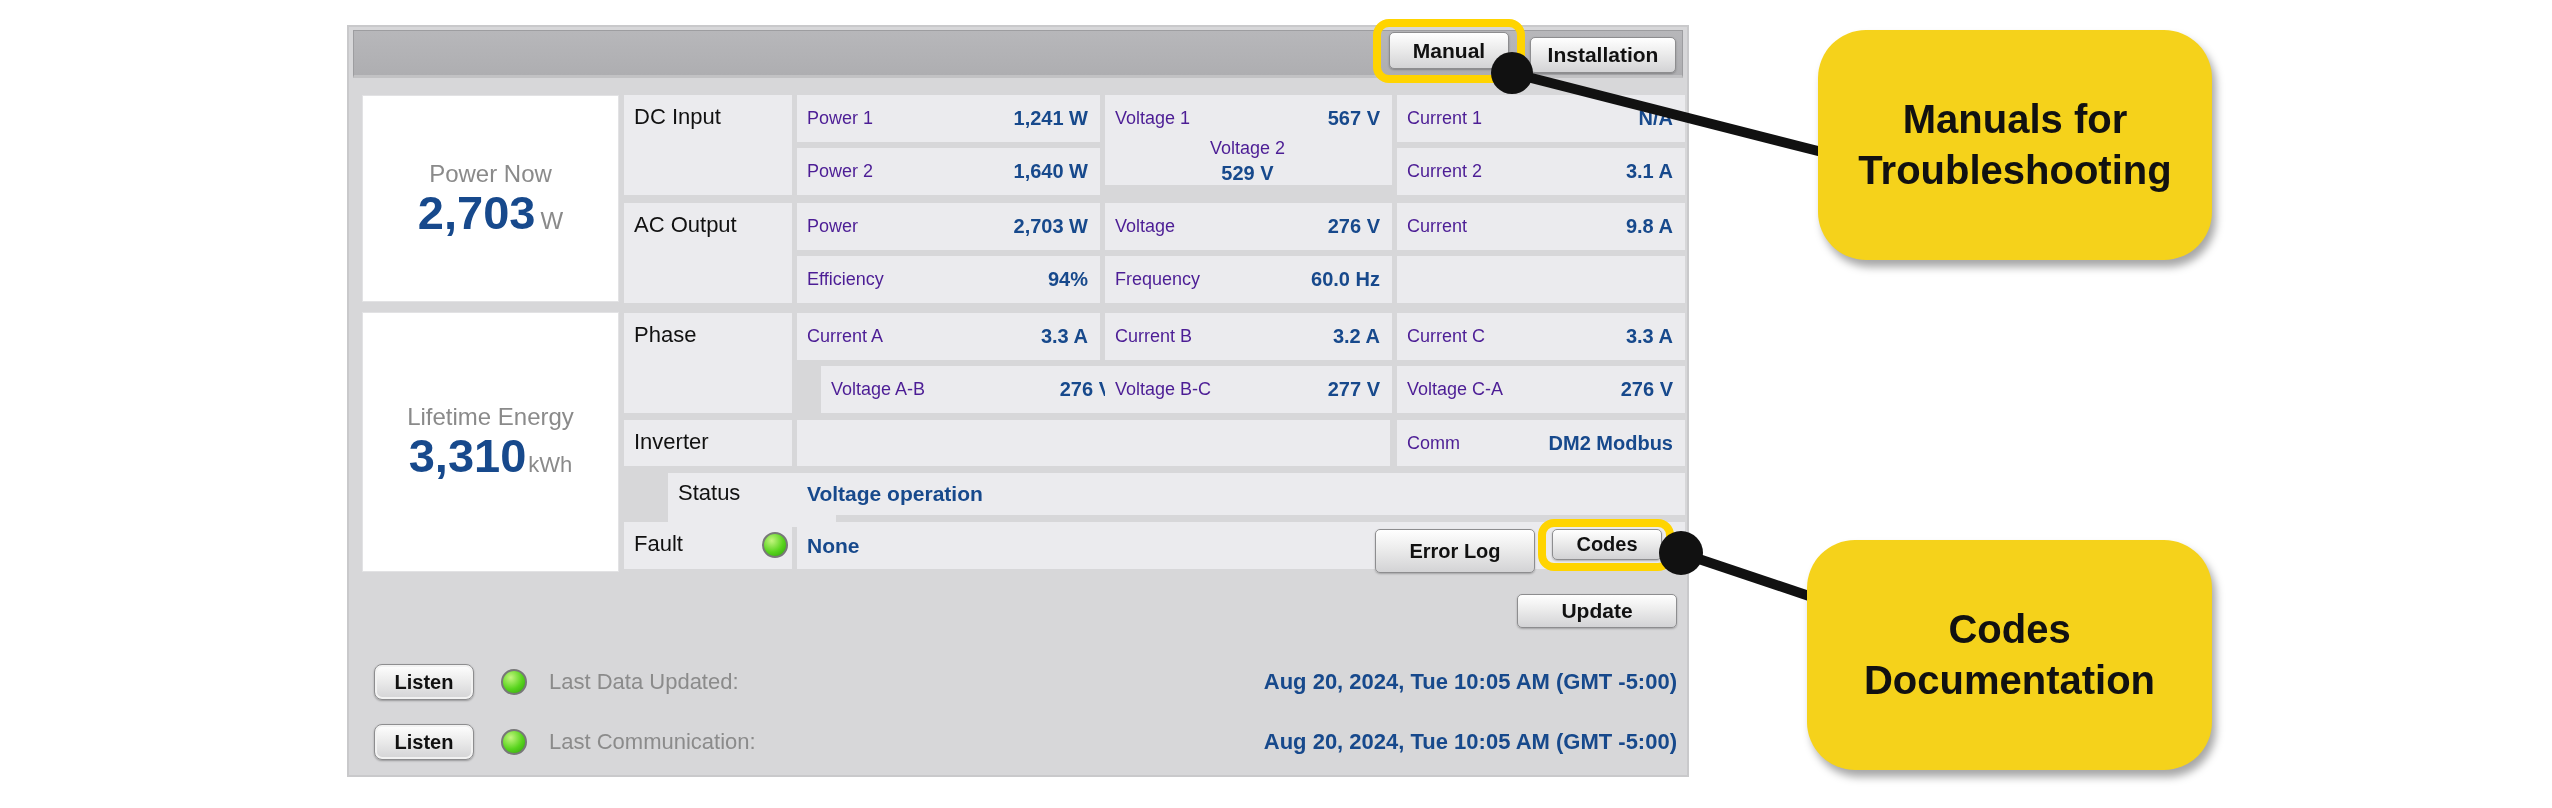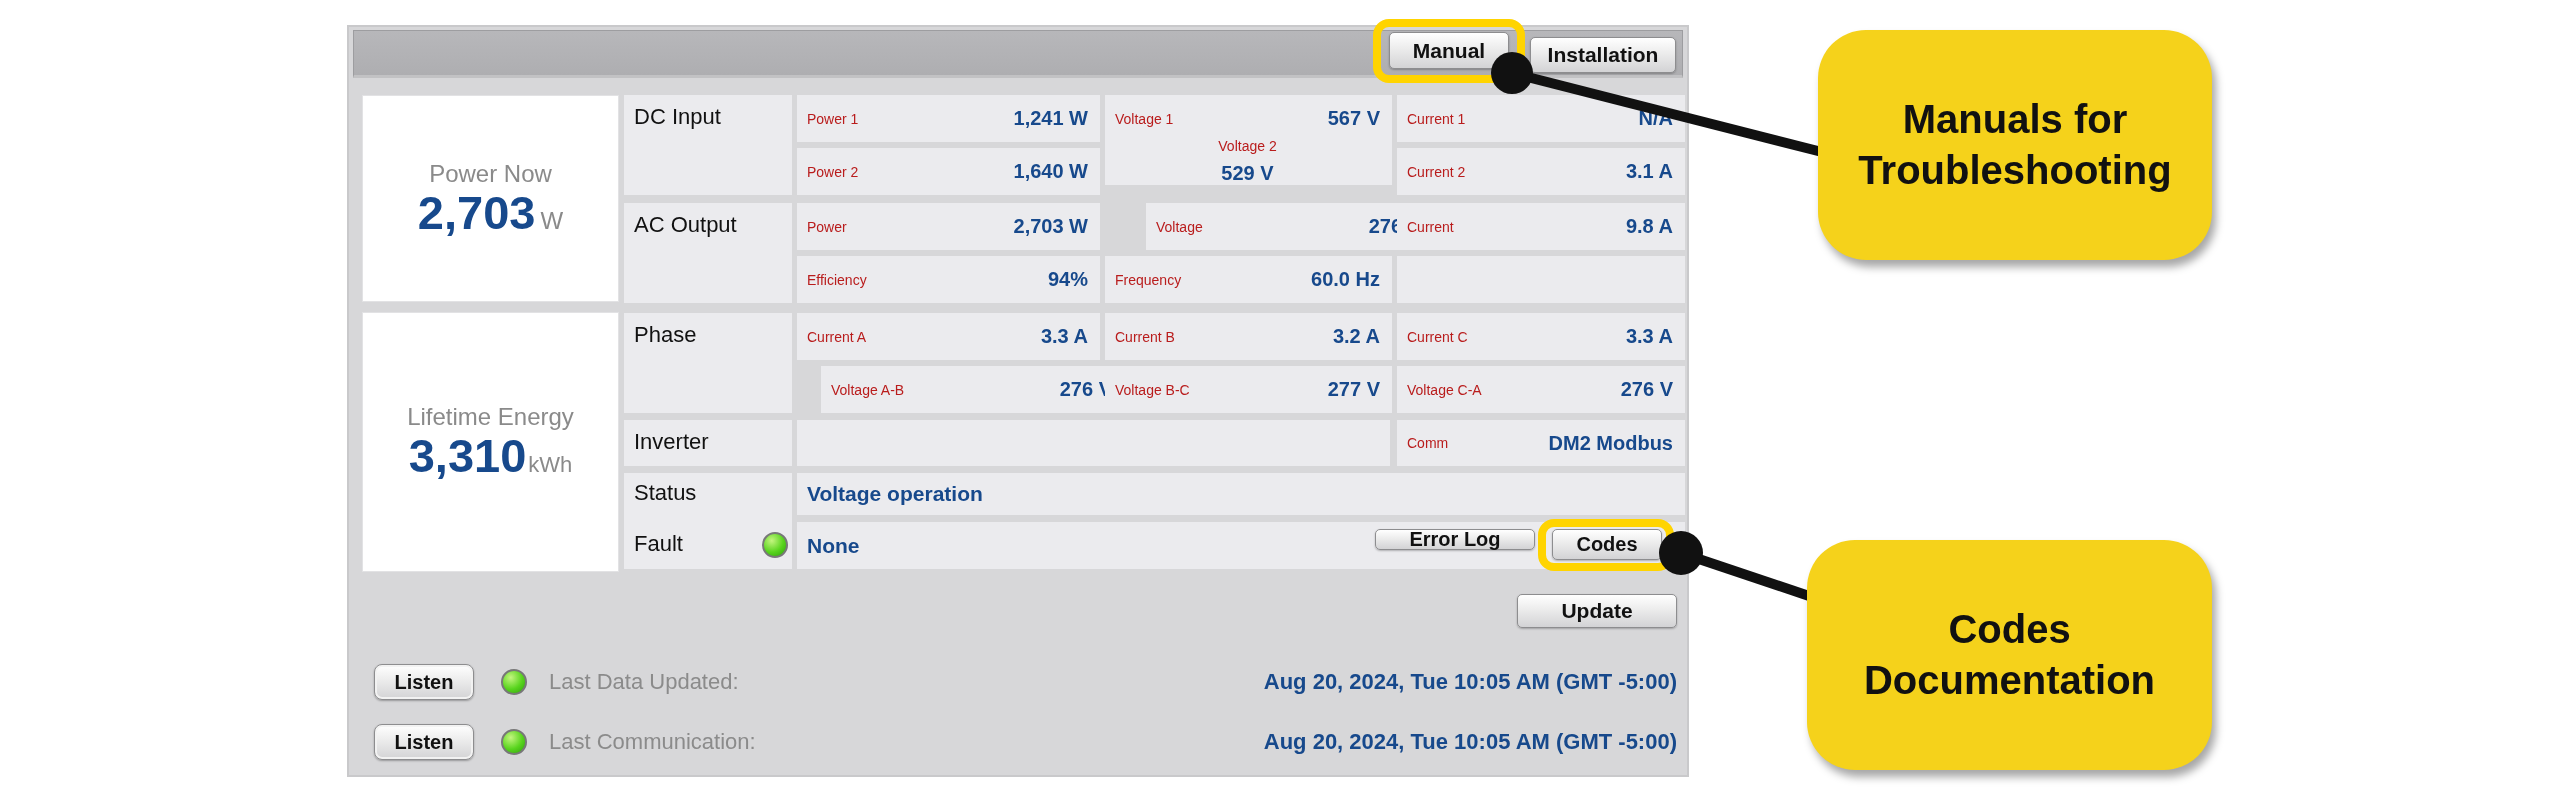--- a/index.html
+++ b/index.html
@@ -31,30 +31,30 @@
         border:1px solid #e2e2e4;box-sizing:border-box;
         display:flex;flex-direction:column;align-items:center;justify-content:center;}
   .card-top{top:68px;height:207px;}
   .card-bottom{top:285px;height:260px;}
   .card .cap{color:#8a8a8a;font-size:24px;}
   .card .big{color:var(--navy);font-size:47px;font-weight:bold;line-height:1.05;}
   .card .unit{color:#8a8a8a;font-size:24px;font-weight:normal;margin-left:5px;}
   .cell,.lblcell{position:absolute;background:#ebebee;box-sizing:border-box;}
   .lblcell{font-size:22px;font-weight:normal;color:#111;padding:9px 0 0 10px;}
   .cell{display:flex;align-items:center;justify-content:space-between;padding:0 12px 0 10px;}
-  .cell .k{color:#b91c1c;font-size:14px;white-space:nowrap;}
+  .cell .k{color:#4c1d95;font-size:18px;white-space:nowrap;}
   .cell .v{color:var(--navy);font-size:20px;font-weight:bold;white-space:nowrap;}
   .c1{left:448px;width:303px;}
   .c2{left:756px;width:287px;}
   .c3{left:1048px;width:288px;}
   .lc{left:275px;width:168px;}
   .wide{left:448px;width:888px;}
   .led{width:26px;height:26px;border-radius:50%;border:2px solid #787878;box-sizing:border-box;
        background:radial-gradient(circle at 35% 30%,#c4f57f,#58d41d 55%,#2f9e0e);}
-  .btn-errorlog{position:absolute;left:1026px;top:502px;width:160px;height:21px;font-size:20px;}
+  .btn-errorlog{position:absolute;left:1026px;top:502px;width:160px;height:44px;font-size:20px;}
   .btn-codes{position:absolute;left:1203px;top:502px;width:110px;height:31px;font-size:20px;}
   .btn-update{position:absolute;left:1168px;top:567px;width:160px;height:34px;font-size:21px;}
   .footrow{position:absolute;left:25px;width:1310px;height:38px;display:flex;align-items:center;}
   .footrow .btn{width:100px;height:36px;font-size:20px;border-radius:8px;
                 box-shadow:0 0 0 2px #f2f2f2 inset,0 1px 2px rgba(0,0,0,.3);}
   .footrow .led{margin-left:27px;}
   .footrow .flabel{color:#8b8b8b;font-size:22px;margin-left:22px;}
   .footrow .fvalue{position:absolute;right:7px;color:var(--navy);font-size:22px;font-weight:bold;}
   .overlay{position:absolute;left:0;top:0;width:2552px;height:808px;pointer-events:none;z-index:2;}
   .callout{position:absolute;background:var(--callout-yellow);border-radius:48px;
@@ -81,21 +81,21 @@
 
   <div class="card card-bottom">
     <div class="cap">Lifetime Energy</div>
     <div class="big"><span>3,310</span><span class="unit" style="font-size:22px;margin-left:2px;">kWh</span></div>
   </div>
 
   <div class="lblcell lc" style="top:68px;height:100px;">DC Input</div>
   <div class="lblcell lc" style="top:176px;height:100px;">AC Output</div>
   <div class="lblcell lc" style="top:286px;height:100px;">Phase</div>
   <div class="lblcell lc" style="top:393px;height:46px;">Inverter</div>
-  <div class="lblcell lc" style="top:446px;height:54px;padding-top:7px;">Status</div>
+  <div class="lblcell lc" style="top:446px;height:54px;padding-top:7px;margin-left:44px;">Status</div>
   <div class="lblcell lc" style="top:495px;height:47px;">
     <span>Fault</span>
     <span class="led" style="position:absolute;right:4px;top:10px;"></span>
   </div>
 
   <div class="cell c1" style="top:68px;height:47px;">
     <span class="k">Power 1</span>
     <span class="v">1,241 W</span>
   </div>
   <div class="cell c2" style="top:68px;height:47px;">
@@ -116,21 +116,21 @@
   </div>
   <div class="cell c3" style="top:121px;height:47px;">
     <span class="k">Current 2</span>
     <span class="v">3.1 A</span>
   </div>
 
   <div class="cell c1" style="top:176px;height:47px;">
     <span class="k">Power</span>
     <span class="v">2,703 W</span>
   </div>
-  <div class="cell c2" style="top:176px;height:47px;margin-left:41px;">
+  <div class="cell c2" style="top:176px;height:47px;">
     <span class="k">Voltage</span>
     <span class="v">276 V</span>
   </div>
   <div class="cell c3" style="top:176px;height:47px;">
     <span class="k">Current</span>
     <span class="v">9.8 A</span>
   </div>
   <div class="cell c1" style="top:229px;height:47px;">
     <span class="k">Efficiency</span>
     <span class="v">94%</span>

